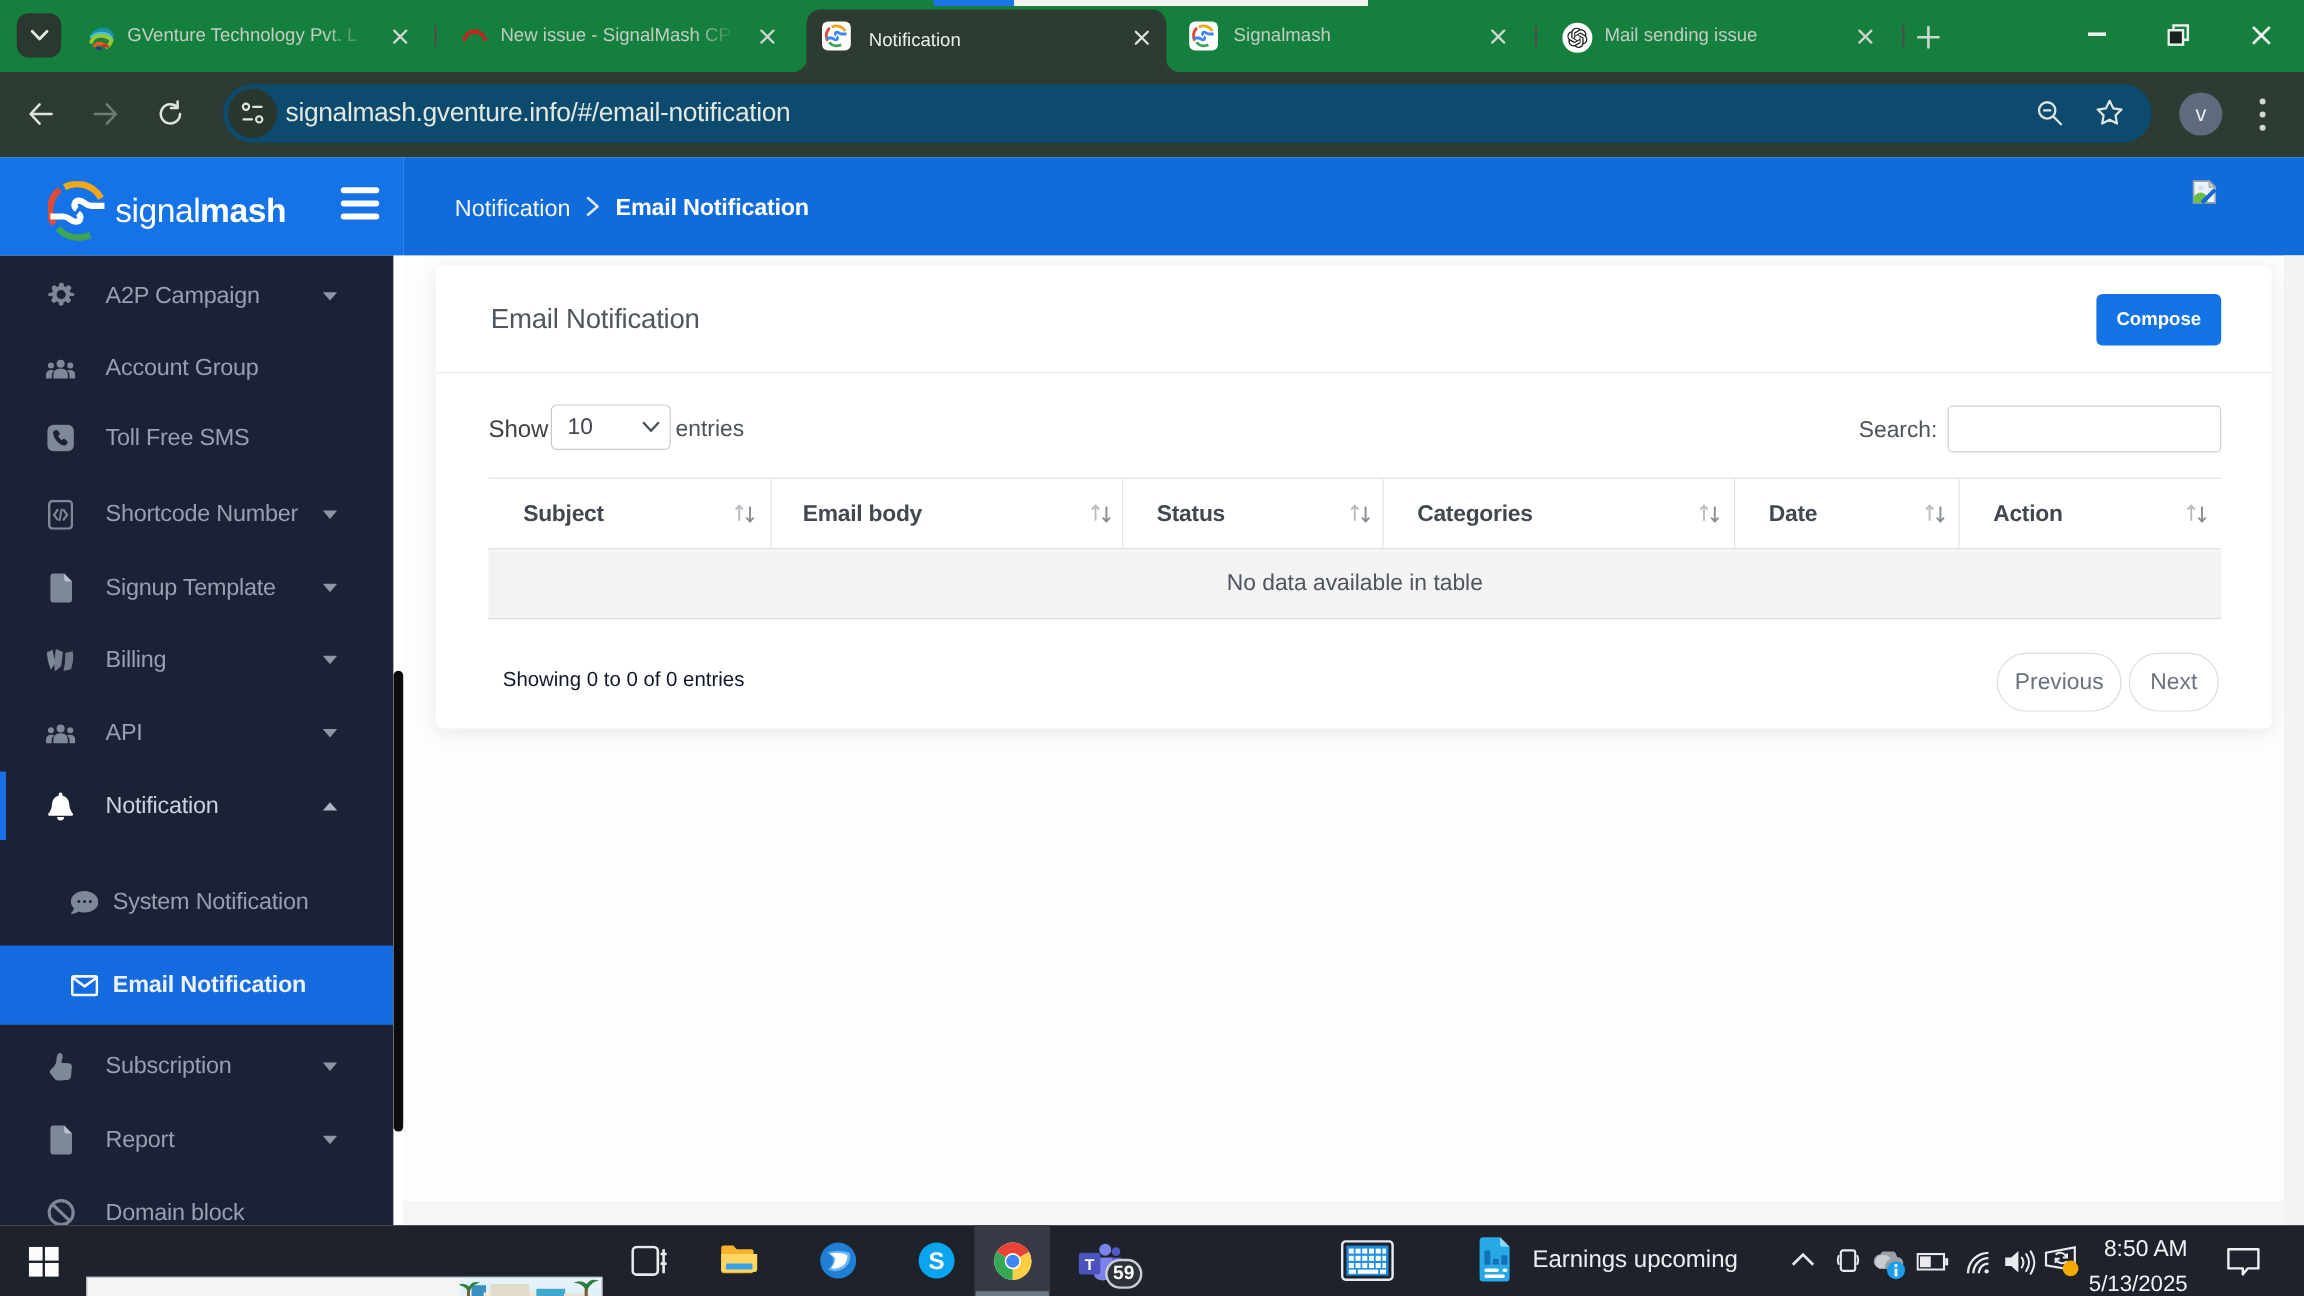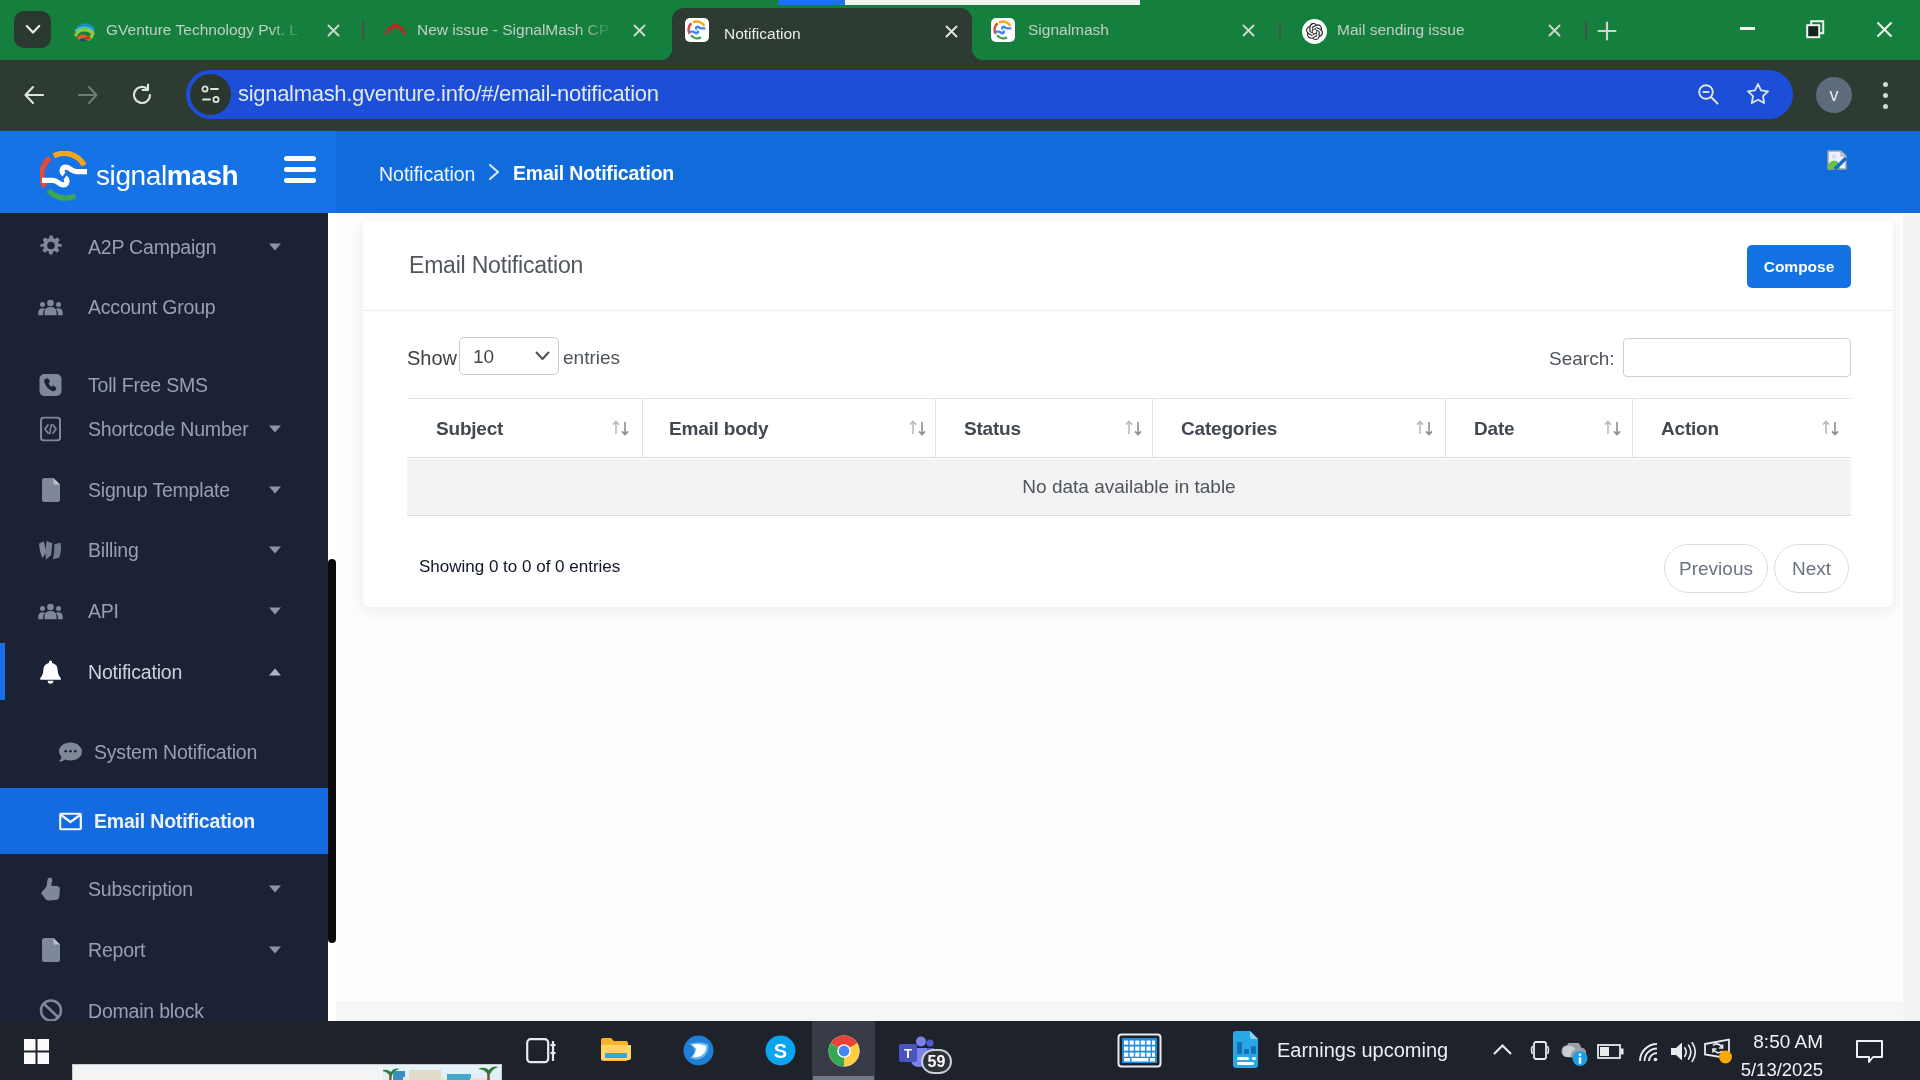--- a/index.html
+++ b/index.html
@@ -7,21 +7,21 @@
   .abs { position:absolute; }
   #stage { position:relative; width:1920px; height:1080px; background:#fff; }
 
   
   #tabstrip { position:absolute; left:0; top:0; width:1920px; height:60px; background:#15803d; }
   .tabtxt { position:absolute; top:21px; font-size:15.5px; color:#c3cdc5; white-space:nowrap; overflow:hidden; }
   .tabx { position:absolute; top:22px; width:17px; height:17px; }
   .sep { position:absolute; top:21px; width:2px; height:18px; background:#44524a; }
   #activetab { position:absolute; left:672px; top:8px; width:300px; height:52px; background:#2d3b33; border-radius:12px 12px 0 0; }
   #toolbar { position:absolute; left:0; top:60px; width:1920px; height:71px; background:#2d3b33; }
-  #urlpill { position:absolute; left:186px; top:10px; width:1607px; height:49px; border-radius:25px; background:#1d4ed8; }
+  #urlpill { position:absolute; left:186px; top:10px; width:1607px; height:49px; border-radius:25px; background:#0c4a6e; }
   .favbox { position:absolute; width:24px; height:24px; background:#fff; border-radius:5px; }
 
   
   #hdrleft { position:absolute; left:0; top:131px; width:336px; height:82px; background:#1573e7; }
   #hdrright { position:absolute; left:336px; top:131px; width:1584px; height:82px; background:#116cdb; }
 
   
   #sidebar { position:absolute; left:0; top:213px; width:328px; height:808px; background:#1b2236; overflow:hidden; }
   .mi { position:absolute; left:0; width:268px; height:61px; }
   .mi .ictr { position:absolute; left:38px; top:50%; transform:translateY(-50%); width:25px; height:25px; display:flex; align-items:center; justify-content:center; }
@@ -226,21 +226,21 @@
               <path d="M7 16.5 q0 -6 6.5 -6 q6.5 0 6.5 6 v3 h-13 z"></path>
               <circle cx="4.8" cy="7.8" r="2.7"></circle>
               <path d="M0.3 16.8 q0 -5 4.8 -5 q1.6 0 2.7.6 q-2.3 1.8 -2.3 4.6 v2.5 h-5.2 z"></path>
               <circle cx="22.2" cy="7.8" r="2.7"></circle>
               <path d="M26.7 16.8 q0 -5 -4.8 -5 q-1.6 0 -2.7.6 q2.3 1.8 2.3 4.6 v2.5 h5.2 z"></path>
             </g>
           </svg>
         </span>
       <span class="lbl">Account Group</span>
     </div>
-    <div class="mi" style="top:141px;">
+    <div class="mi" style="top:121px;">
       <span class="ictr">
           <svg width="23" height="23" viewBox="0 0 23 23">
             <rect x="0.5" y="0.5" width="22" height="22" rx="5" fill="#7e8898"></rect>
             <path d="M7.2 5.2 q1.3 -.9 2.1.1 l1.3 1.8 q.7 1 -.3 1.9 l-.9.8 q1 2.2 3 3.6 l.9-.8 q1-.9 1.9-.1l1.7 1.5 q1 .9.1 2 l-.9 1.1 q-1 1.1 -2.6.5 q-3.2-1.2 -5.5-3.9 q-2.3-2.7 -2.8-6 q-.2-1.6 1-2.5 z" fill="#1b2236"></path>
           </svg>
         </span>
       <span class="lbl">Toll Free SMS</span>
     </div>
     <div class="mi" style="top:185.5px;">
       <span class="ictr">

